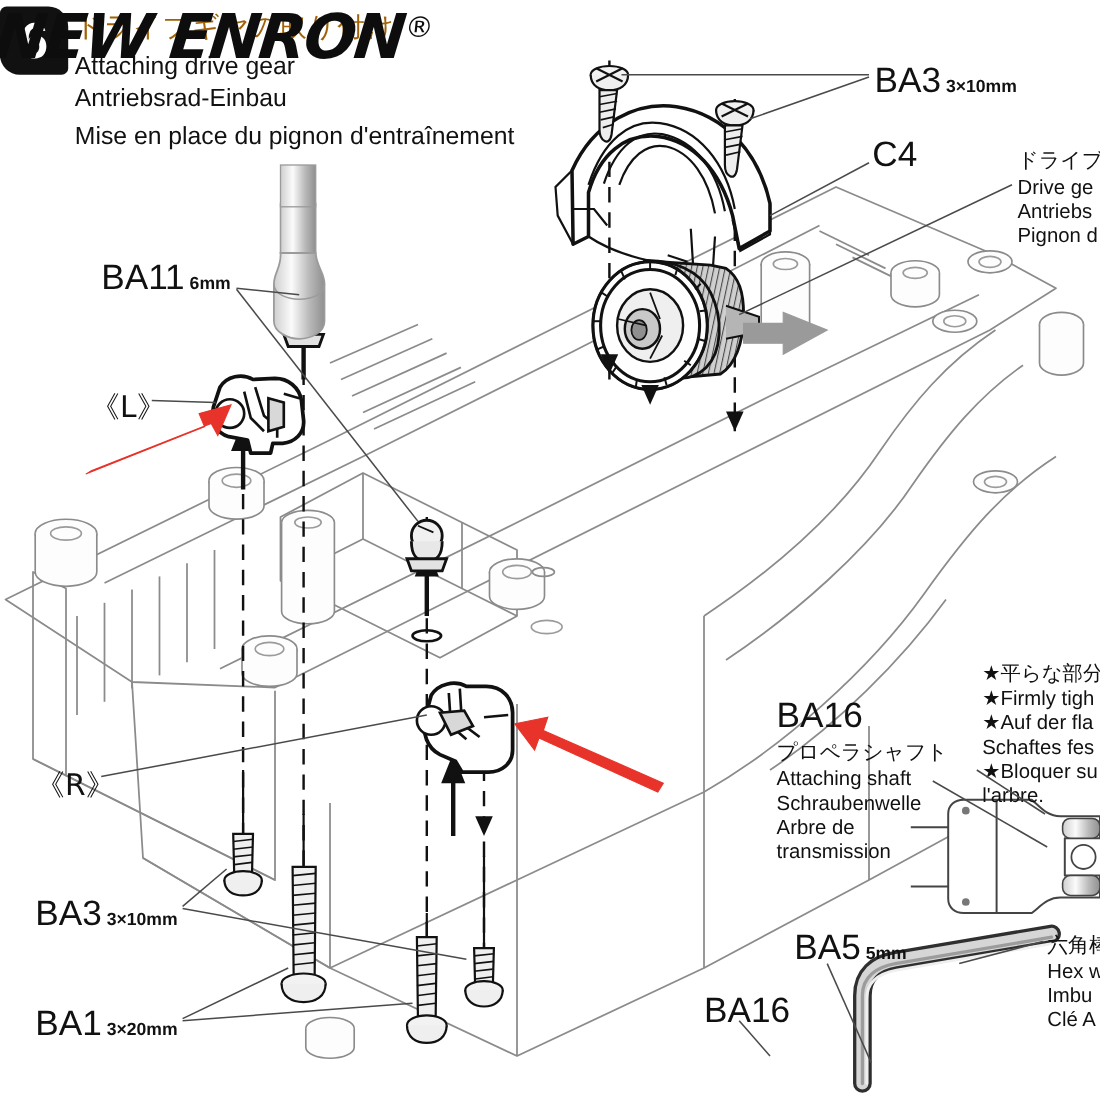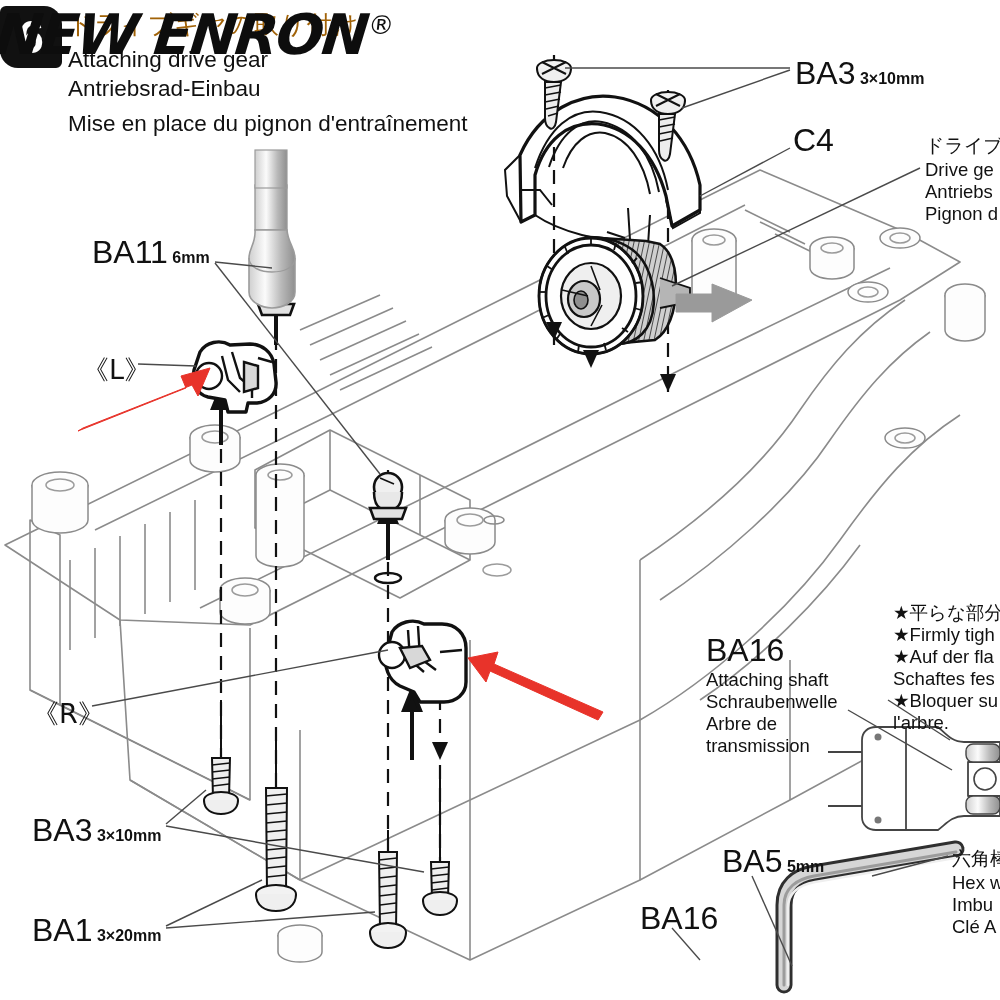--- a/index.html
+++ b/index.html
@@ -498,20 +498,21 @@
     <div class="note lbl-jp">★平らな部分</div>
     <div class="note">★Firmly tigh</div>
     <div class="note">★Auf der fla</div>
     <div class="note">Schaftes fes</div>
     <div class="note">★Bloquer su</div>
     <div class="note">l'arbre.</div>
   </div>
 
   <div class="abs" style="left:706px;top:632px;">
     <div class="lbl lbl-big">BA16</div>
+    <div class="lbl lbl-jp" style="margin-top:2px;">プロペラシャフト</div>
     <div class="note">Attaching shaft</div>
     <div class="note">Schraubenwelle</div>
     <div class="note">Arbre de</div>
     <div class="note">transmission</div>
   </div>
 
   <div class="abs" style="left:640px;top:900px;">
     <span class="lbl lbl-big">BA16</span>
   </div>
 

